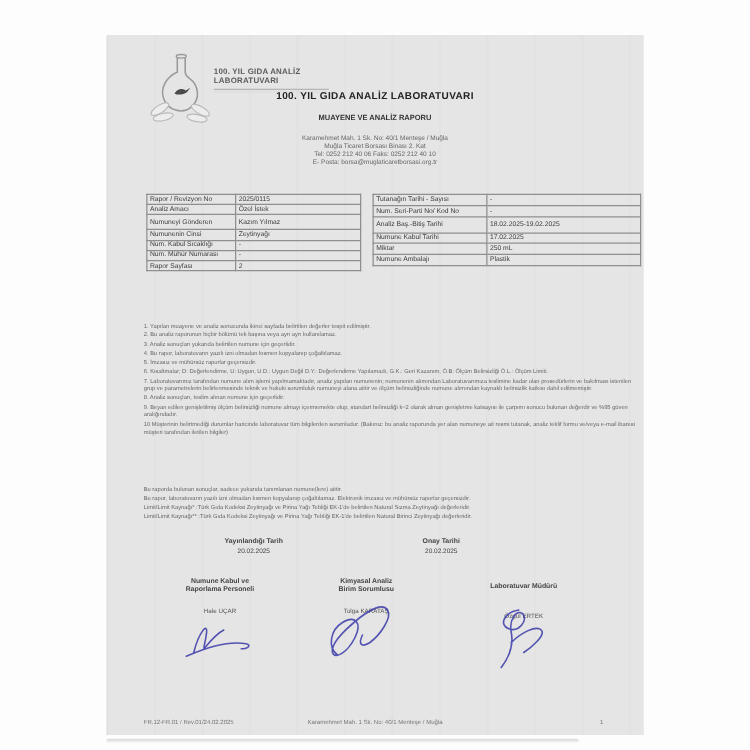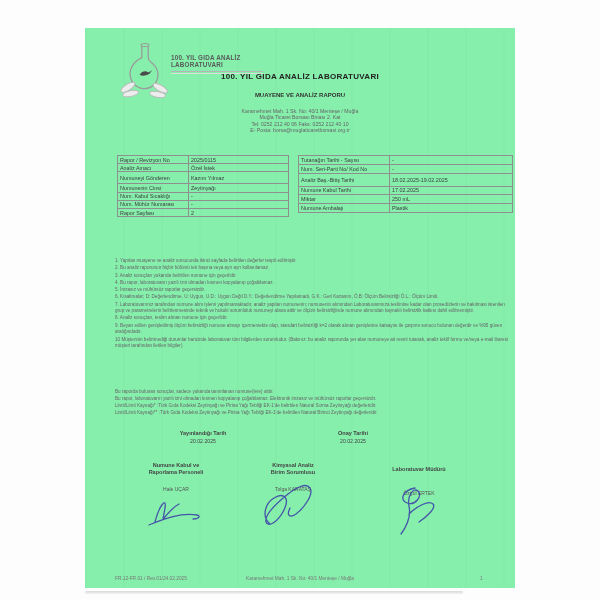--- a/index.html
+++ b/index.html
@@ -1,21 +1,21 @@
 <!DOCTYPE html>
 <html><head>
 <meta charset="utf-8">
 <style>
   html,body{margin:0;padding:0;}
   body{
     width:600px;height:600px;position:relative;background:#fdfdfd;
     font-family:"Liberation Sans","DejaVu Sans",sans-serif;color:#333;
     -webkit-text-size-adjust:none;overflow:hidden;
   }
-  .page{position:absolute;left:85px;top:28px;width:430px;height:560px;background:#86efac;}
+  .page{position:absolute;left:85px;top:28px;width:430px;height:560px;background:#e5e5e5;}
   .scan-texture{position:absolute;inset:0;pointer-events:none;
     background:repeating-linear-gradient(90deg, rgba(0,0,0,0.012) 0 2px, rgba(0,0,0,0) 2px 38px);}
   .abs{position:absolute;}
 
   
   .logo-wrap{left:33px;top:12px;width:150px;height:66px;}
   .logo-text{left:86px;top:26px;width:110px;font-size:6.3px;font-weight:bold;color:#5a5a5a;line-height:7px;letter-spacing:.2px;}
   .logo-rule{left:86px;top:43px;width:92px;height:1px;background:#b5b5b5;}
   .logo-rule2{left:86px;top:45px;width:92px;height:1px;background:#dcdcdc;}
   .org-title{left:0;top:44px;width:430px;text-align:center;font-size:8px;font-weight:bold;color:#222;letter-spacing:.3px;}

